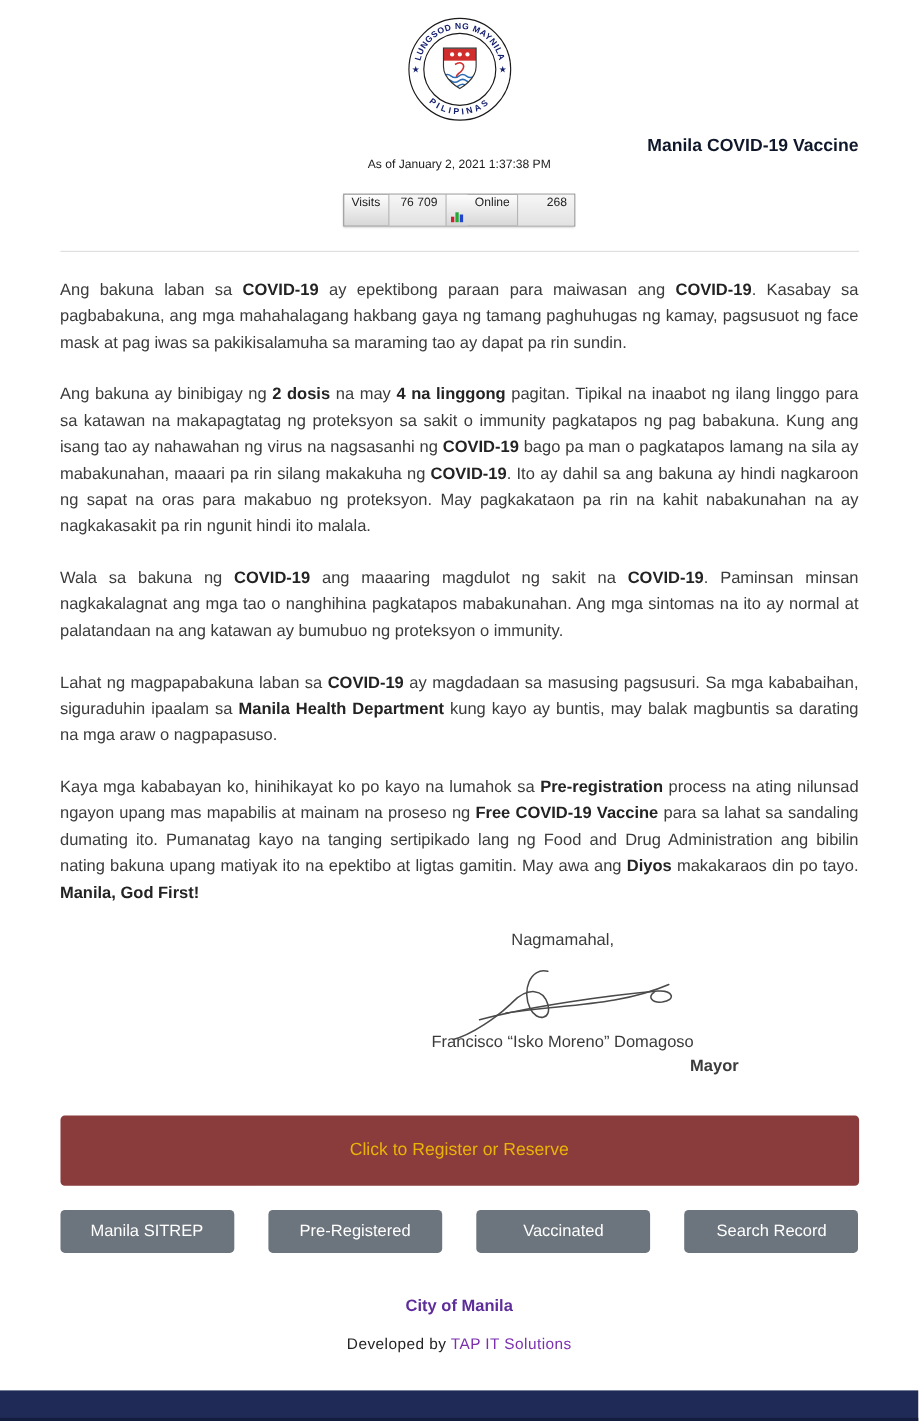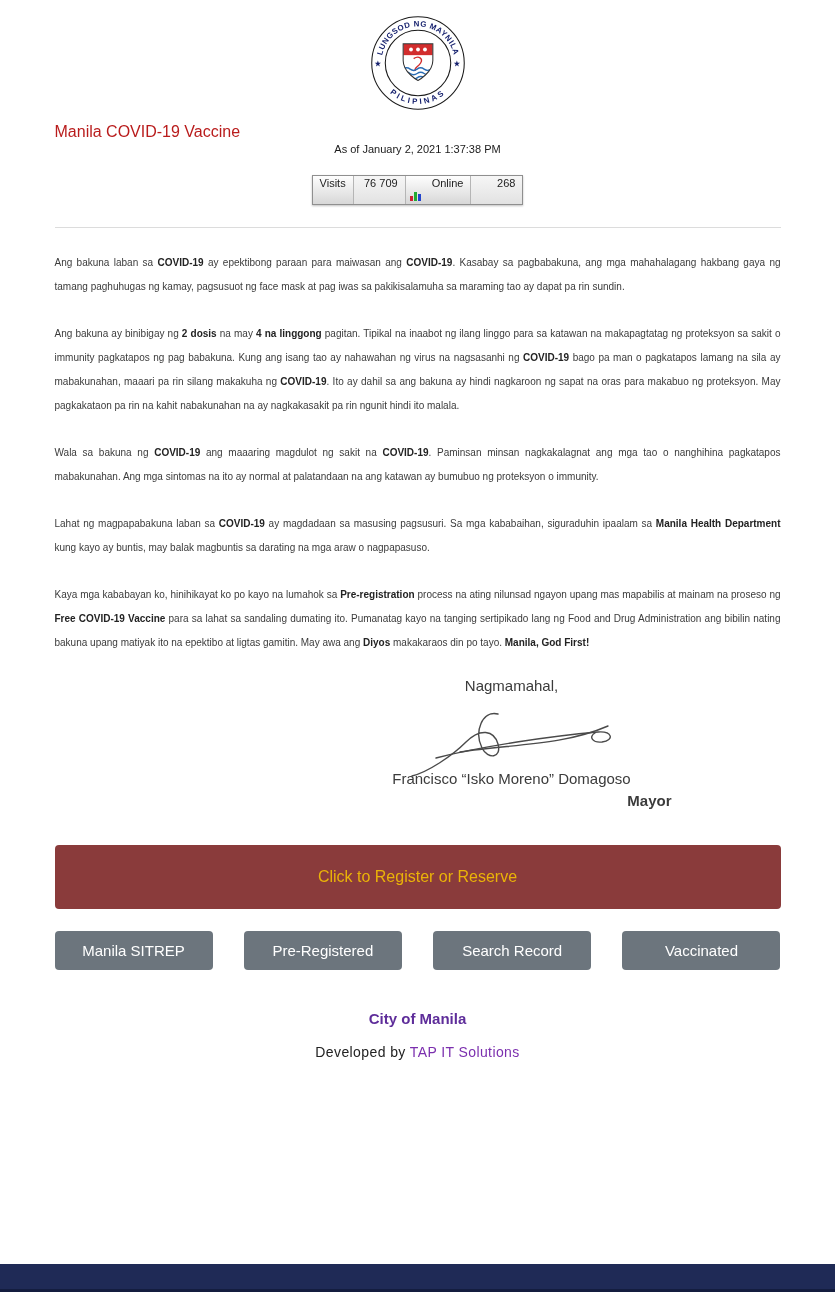--- a/index.html
+++ b/index.html
@@ -18,41 +18,41 @@
 
   .seal-wrap { text-align:center; padding-top:15px; }
   svg.seal { width:96px; height:96px; }
   .seal-ring { fill:#fff; stroke:#1a1a1a; stroke-width:1.2; }
   .seal-shield-outline { fill:none; stroke:#333; stroke-width:1.2; }
   .seal-text { fill:var(--seal-navy); font-weight:bold; font-family:"Liberation Sans",sans-serif; }
   .seal-red-fill { fill:var(--seal-red); }
   .seal-red-stroke { stroke:var(--seal-red); stroke-width:1.6; fill:none; }
   .seal-blue-stroke { stroke:var(--seal-blue); stroke-width:1.6; fill:none; }
 
-  .page-title { text-align:left; font-weight:normal; font-size:16px; color:#b91c1c; margin-top:8px; }
+  .page-title { text-align:right; font-weight:bold; font-size:16px; color:#0f172a; margin-top:8px; }
   .page-subtitle { text-align:center; font-weight:normal; font-size:11px; color:#1a1a1a; margin-top:2px; }
 
   .counter-row { display:flex; justify-content:center; margin-top:20px; }
   .counter {
     display:inline-flex; align-items:stretch; border:1px solid #8f8f8f;
     background:linear-gradient(#fefefe,#d7d7d7); height:30px; font-size:11px;
     color:#222; box-shadow:0 1px 2px rgba(0,0,0,0.25); line-height:15px;
   }
   .counter .cl { padding:0 7px; }
   .counter .cv { padding:0 7px; min-width:52px; text-align:right; border-left:1px solid #b5b5b5; background:linear-gradient(#f6f6f6,#e2e2e2); }
   .counter .cv.last { border-right:none; }
   .stats-icon { display:inline-flex; align-items:flex-end; gap:1px; padding:2px 4px 3px; border-left:1px solid #b5b5b5; background:linear-gradient(#fefefe,#d7d7d7); }
   .stats-icon i { display:block; width:3px; }
   .stats-icon .b1 { height:5px; background:#cc2233; }
   .stats-icon .b2 { height:9px; background:#22aa33; }
   .stats-icon .b3 { height:7px; background:#2244cc; }
 
   hr.divider { border:none; border-top:1px solid #dcdcdc; margin:22px 0 0; }
 
-  .letter p { font-size:10px; line-height:24px; text-align:justify; margin:23px 0 0; color:var(--body-text); }
+  .letter p { font-size:15px; line-height:24px; text-align:justify; margin:23px 0 0; color:var(--body-text); }
   .letter strong { color:#232323; }
 
   .sign-block { width:320px; margin:22px 0 0 297px; text-align:center; font-size:15px; }
   .closing { margin:0; }
   svg.signature-svg { display:block; margin:8px auto -22px; width:220px; height:90px; }
   svg.signature-svg path { stroke:#4a4a4a; stroke-width:1.4; fill:none; stroke-linecap:round; }
   .signatory-name { margin:0; }
   .signatory-title { font-weight:bold; margin-top:5px;text-align:right; }
 
   .register-btn {
@@ -147,22 +147,22 @@
     </svg>
     <p class="signatory-name">Francisco “Isko Moreno” Domagoso</p>
     <p class="signatory-title">Mayor</p>
   </div>
 
   <button class="register-btn">Click to Register or Reserve</button>
 
   <div class="btn-row">
     <button class="gray-btn">Manila SITREP</button>
     <button class="gray-btn">Pre-Registered</button>
+    <button class="gray-btn">Vaccinated</button>
     <button class="gray-btn">Search Record</button>
-    <button class="gray-btn">Vaccinated</button>
   </div>
 
   <a class="city-link">City of Manila</a>
 
   <div class="dev-credit">
     <span>Developed by</span>
     <a>TAP IT Solutions</a>
   </div>
 
 </div>

